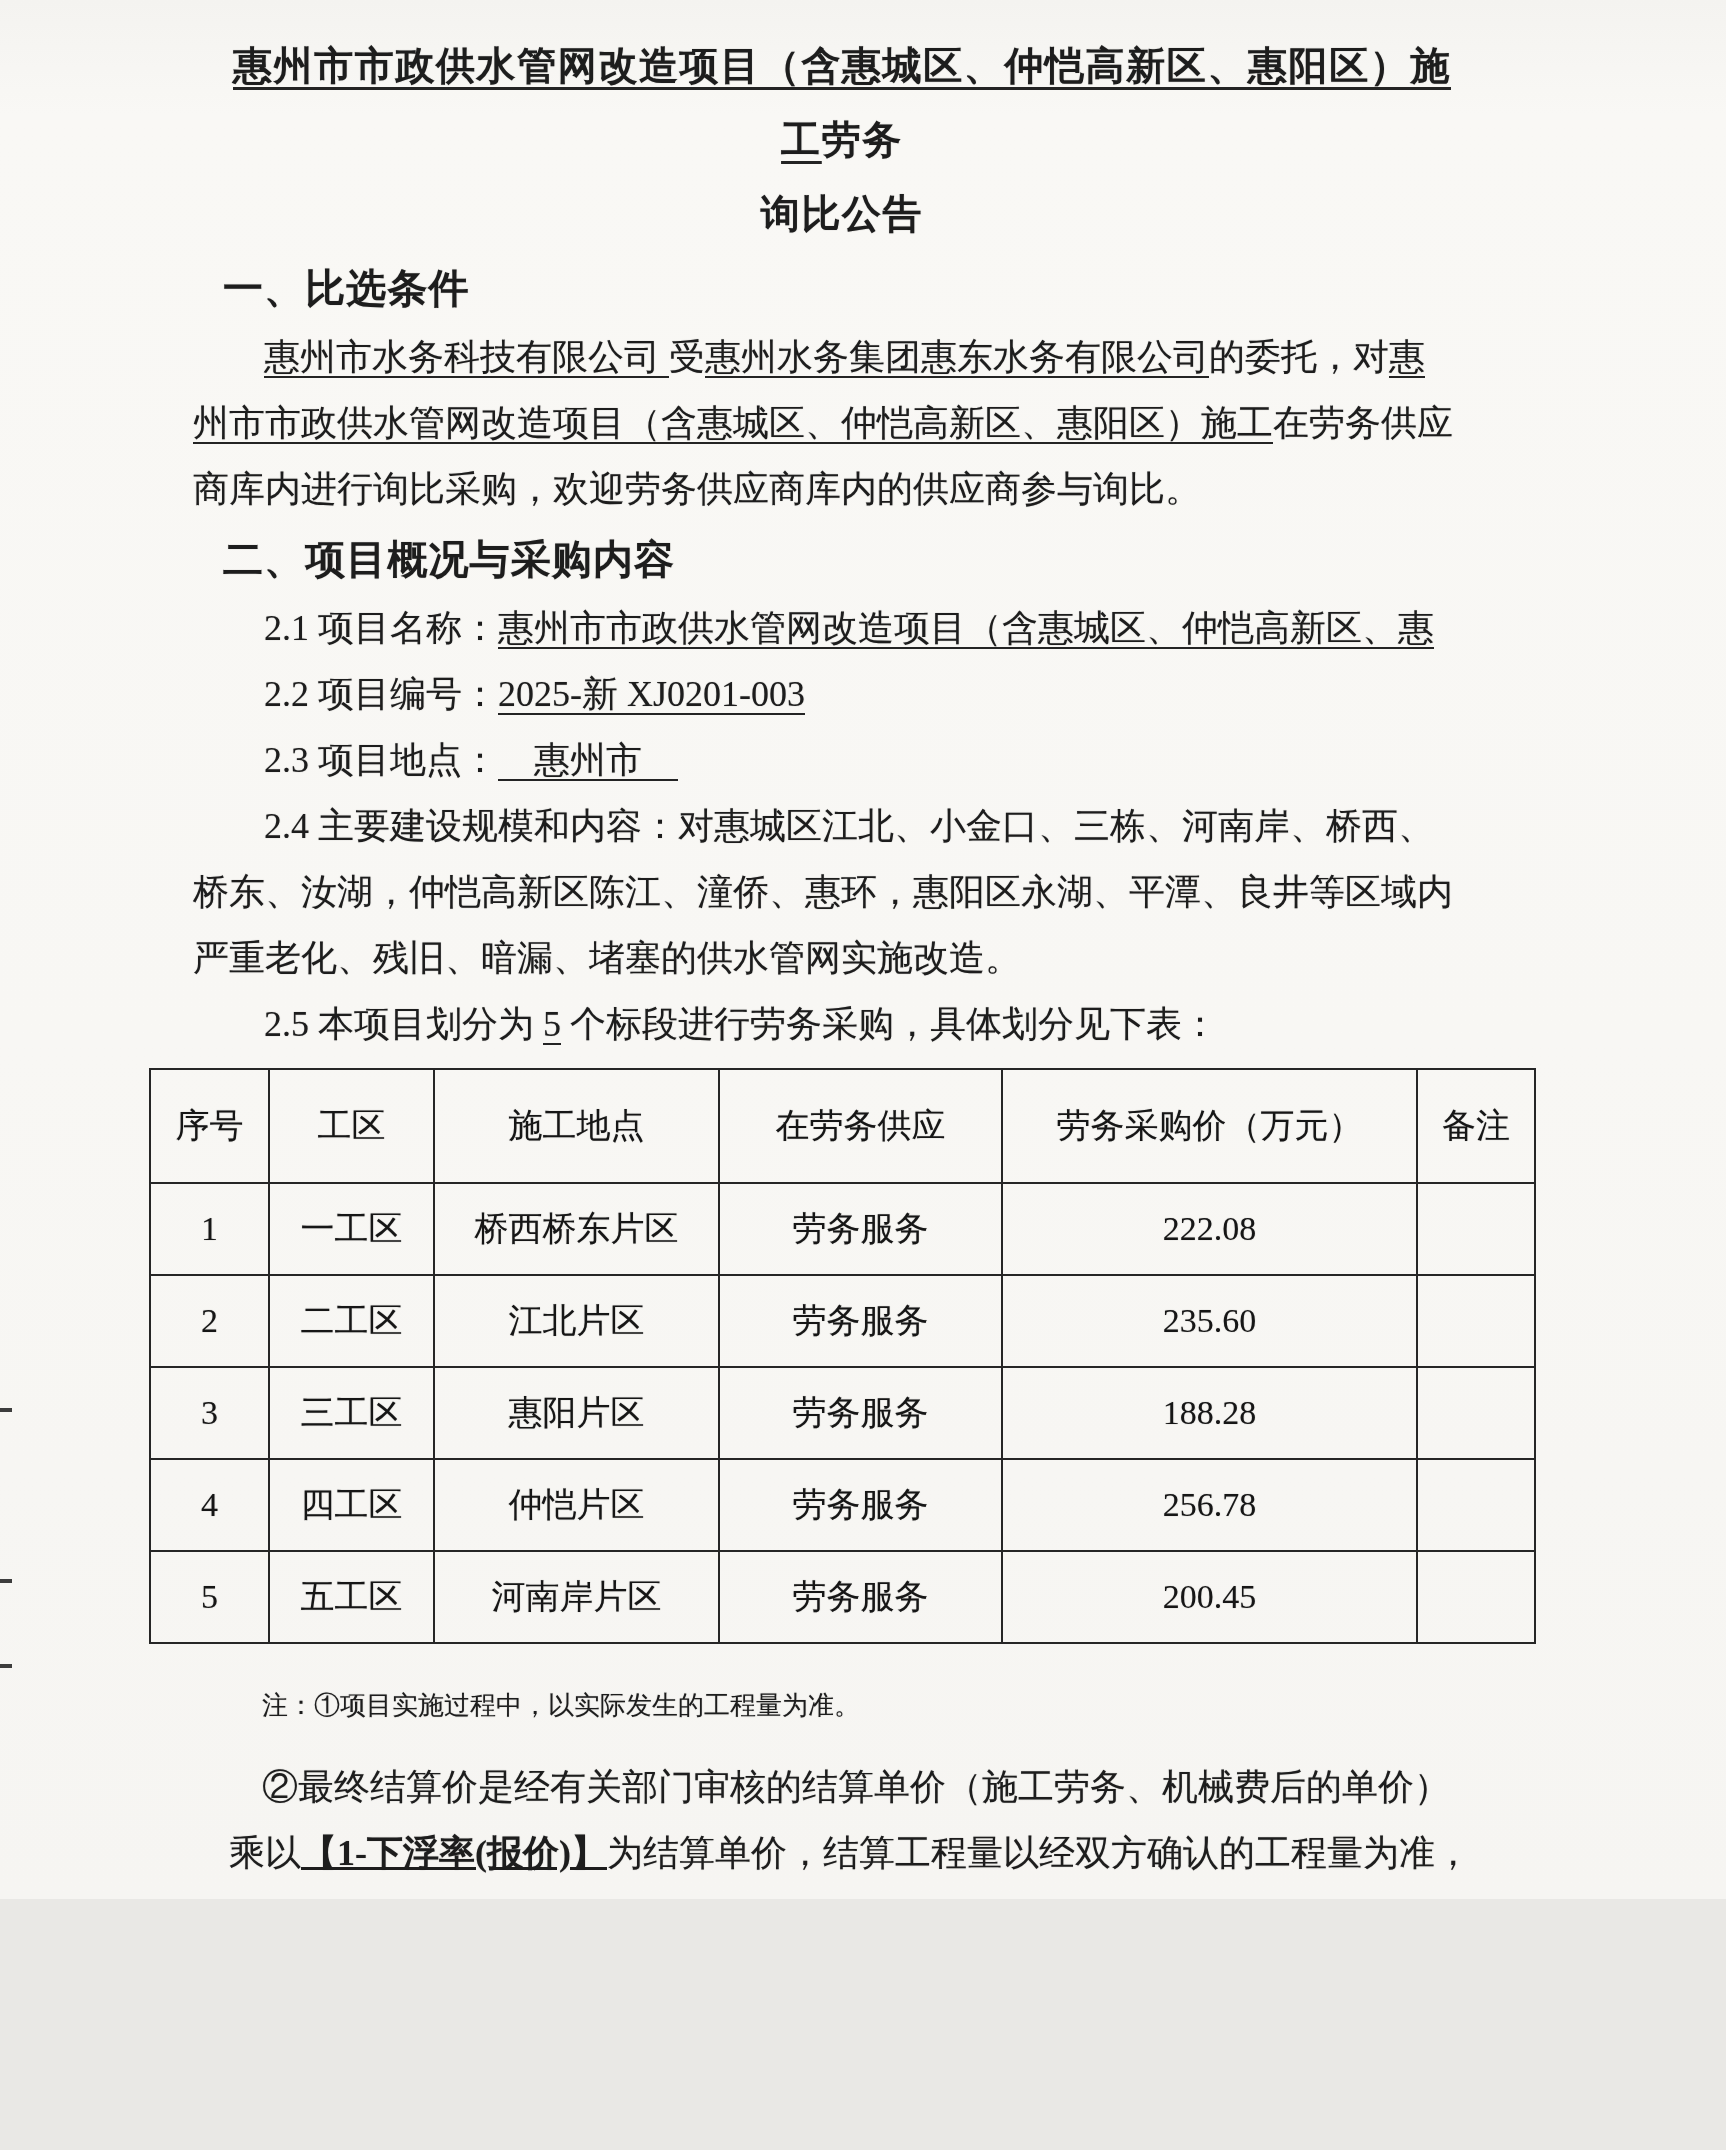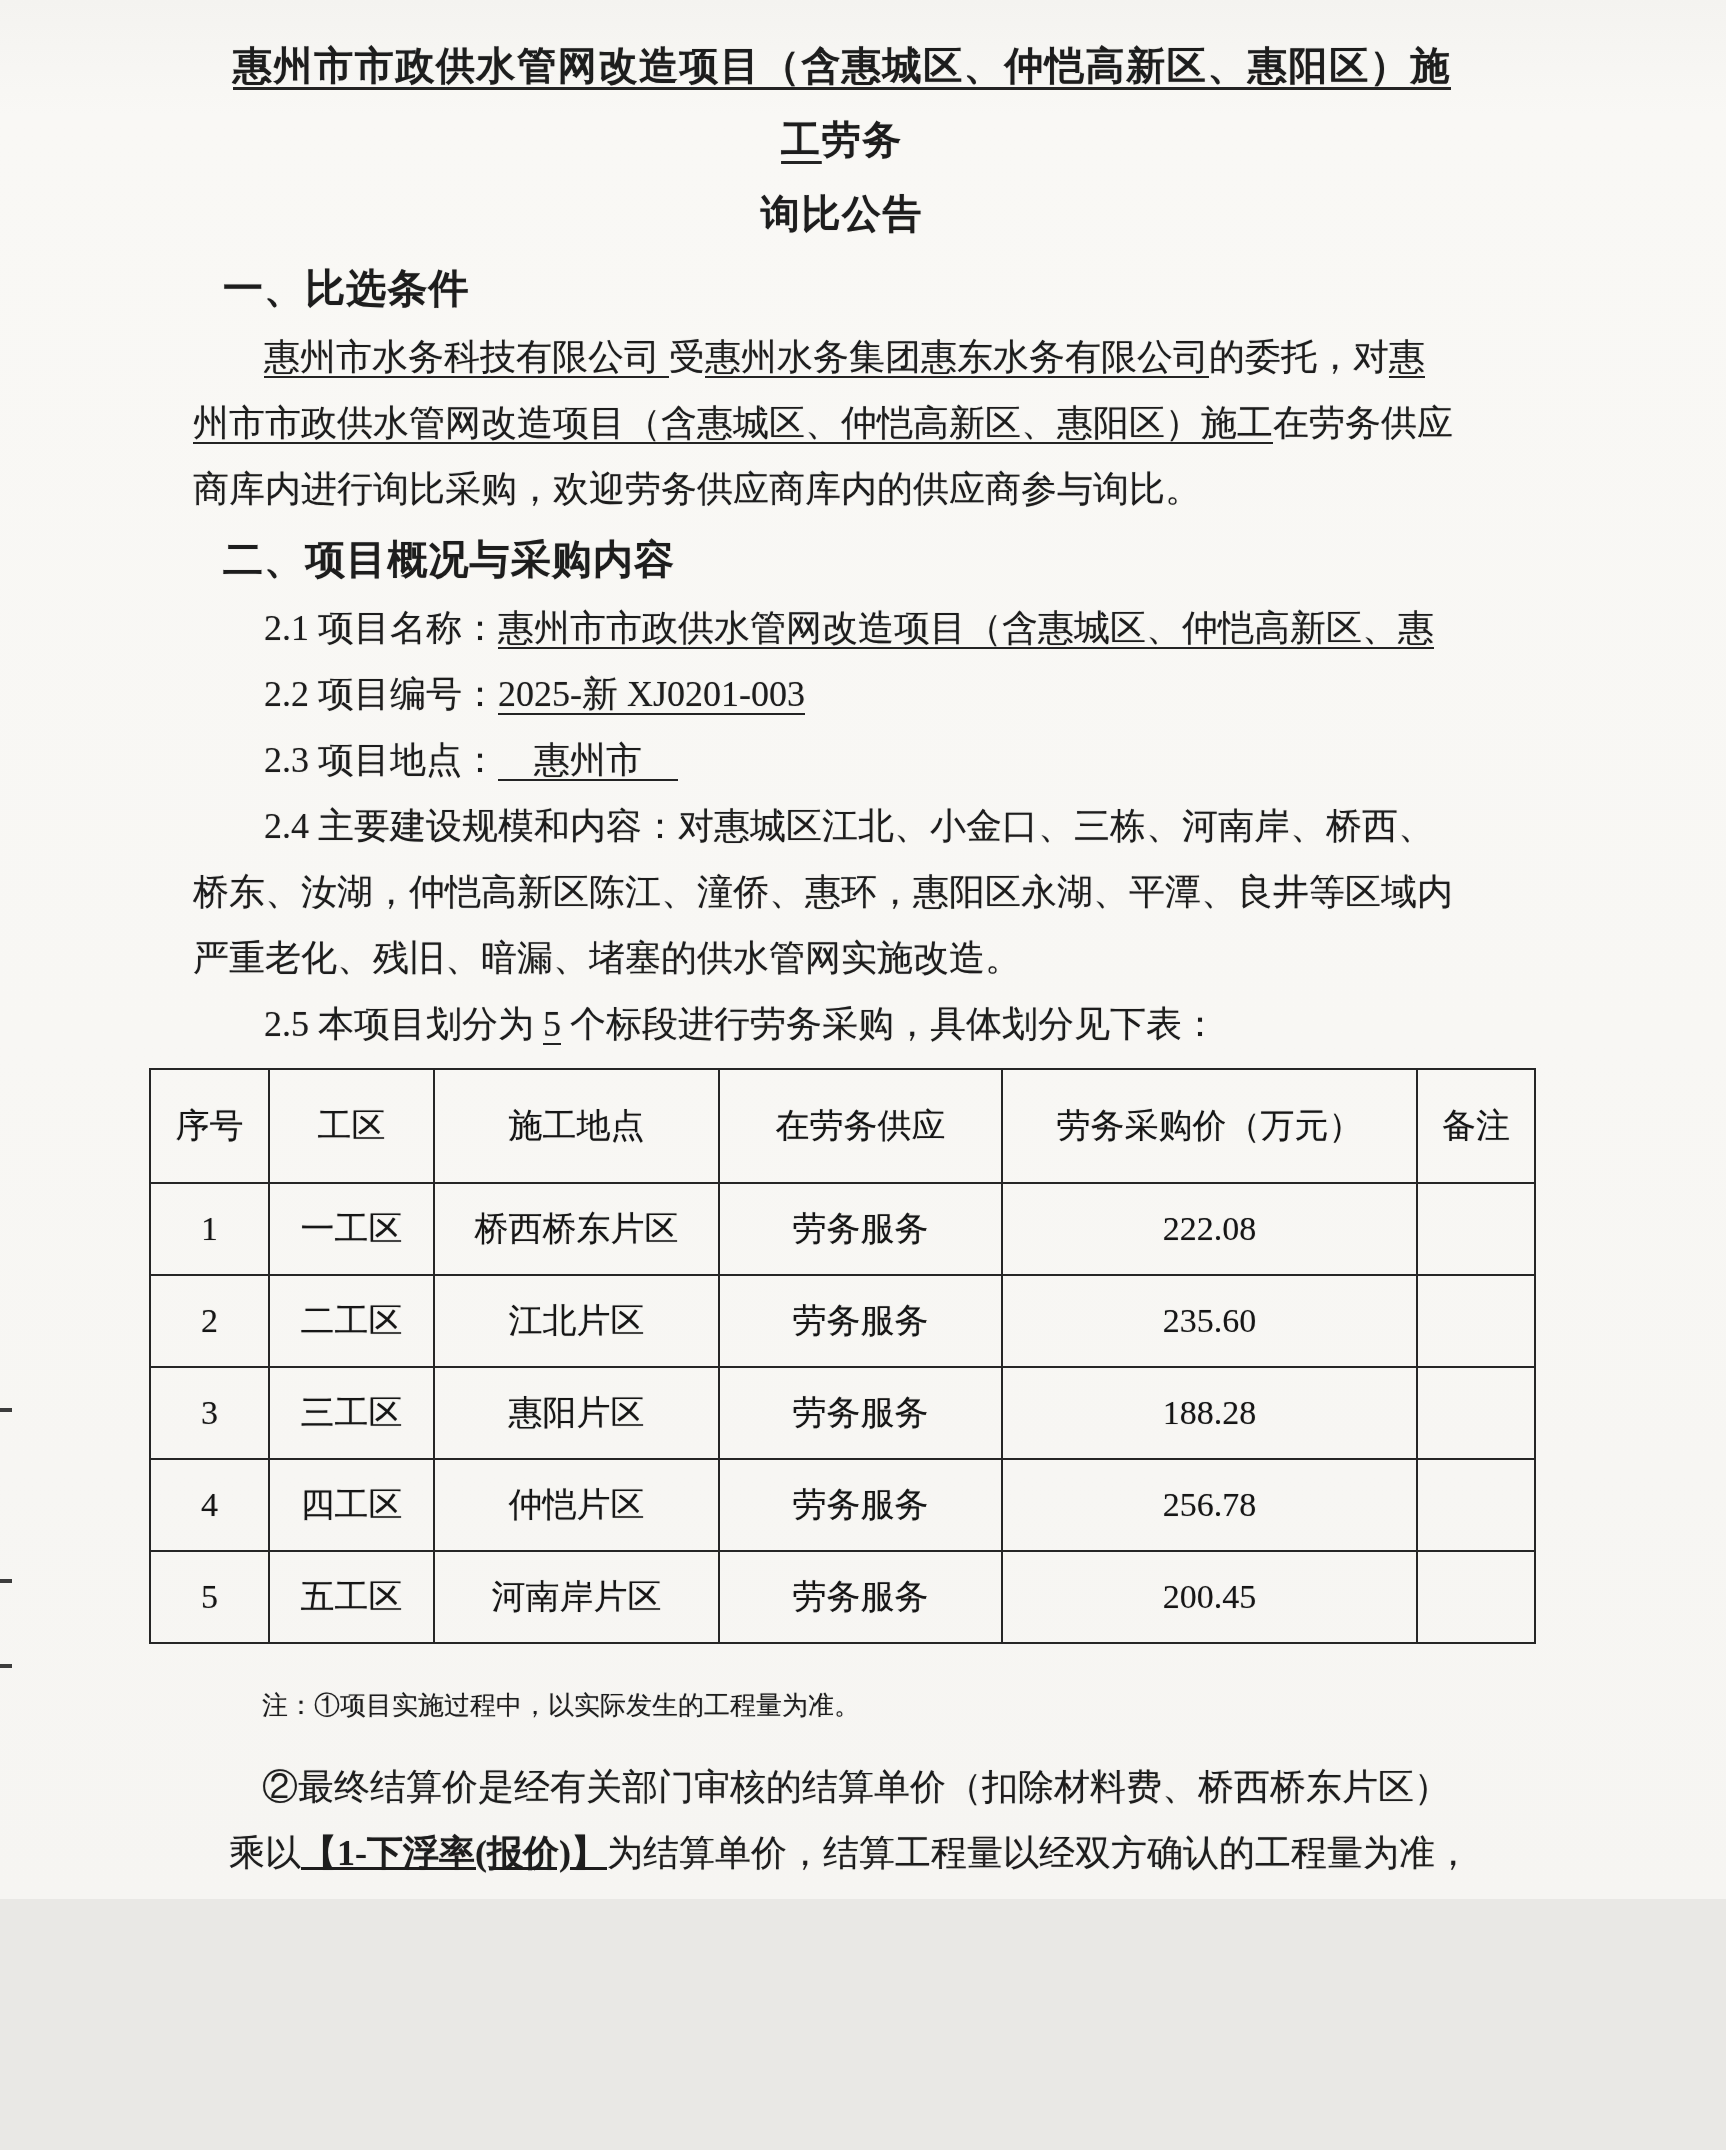--- a/index.html
+++ b/index.html
@@ -169,21 +169,21 @@
           <td>五工区</td>
           <td>河南岸片区</td>
           <td>劳务服务</td>
           <td>200.45</td>
           <td></td>
         </tr>
       </tbody>
     </table>
 
     <div class="note1">注：①项目实施过程中，以实际发生的工程量为准。</div>
-    <div class="note2a">②最终结算价是经有关部门审核的结算单价（扣除材料费、桥西桥东片区）</div>
+    <div class="note2a">②最终结算价是经有关部门审核的结算单价（施工劳务、机械费后的单价）</div>
     <div class="note2b"><span>乘以</span><span class="bold-seg">【1-下浮率(报价)】</span><span>为结算单价，结算工程量以经双方确认的工程量为准，</span></div>
     <div class="note2c">相应税金由中选供应商自行承担。</div>
 
   </div>
 
   <div class="tick tick1"></div>
   <div class="tick tick2"></div>
   <div class="tick tick3"></div>
 </div>
 

